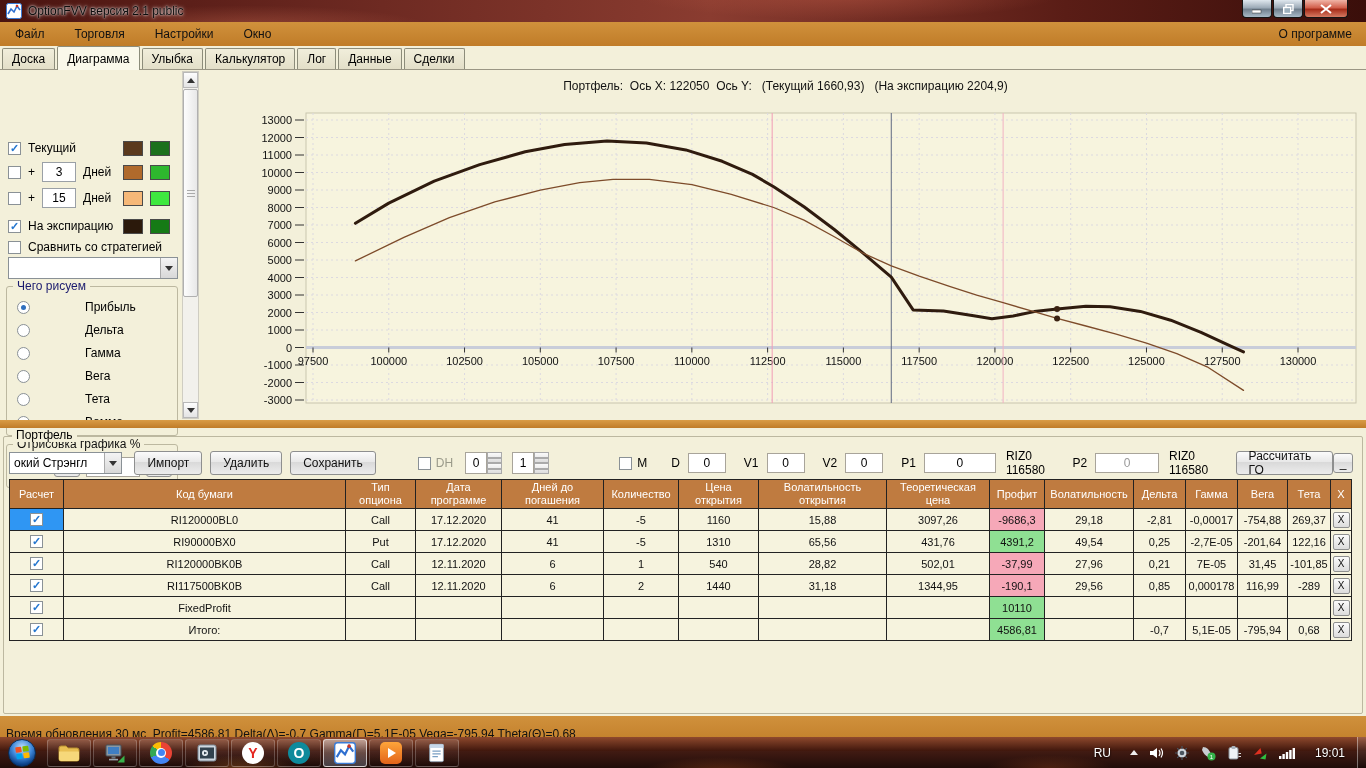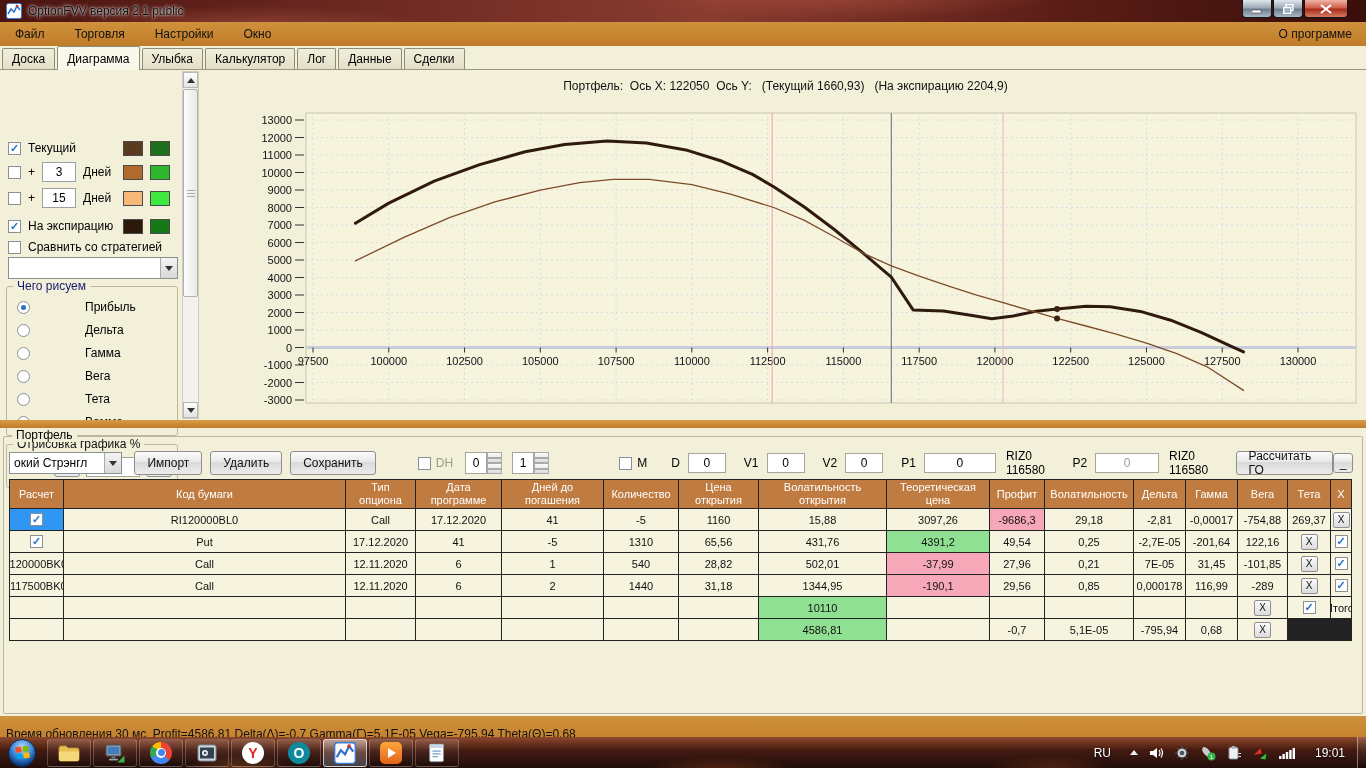--- a/index.html
+++ b/index.html
@@ -495,20 +495,21 @@
       <div class="td">-2,81</div>
       <div class="td">-0,00017</div>
       <div class="td">-754,88</div>
       <div class="td">269,37</div>
       <div class="td">
         <div class="xbtn">X</div>
       </div>
       <div class="td check">
         <div class="cb on">✓</div>
       </div>
+      <div class="td">RI90000BX0</div>
       <div class="td">Put</div>
       <div class="td">17.12.2020</div>
       <div class="td">41</div>
       <div class="td">-5</div>
       <div class="td">1310</div>
       <div class="td">65,56</div>
       <div class="td">431,76</div>
       <div class="td p-green">4391,2</div>
       <div class="td">49,54</div>
       <div class="td">0,25</div>
@@ -554,20 +555,21 @@
       <div class="td">0,85</div>
       <div class="td">0,000178</div>
       <div class="td">116,99</div>
       <div class="td">-289</div>
       <div class="td">
         <div class="xbtn">X</div>
       </div>
       <div class="td check">
         <div class="cb on">✓</div>
       </div>
+      <div class="td">FixedProfit</div>
       <div class="td"></div>
       <div class="td"></div>
       <div class="td"></div>
       <div class="td"></div>
       <div class="td"></div>
       <div class="td"></div>
       <div class="td"></div>
       <div class="td p-green">10110</div>
       <div class="td"></div>
       <div class="td"></div>

